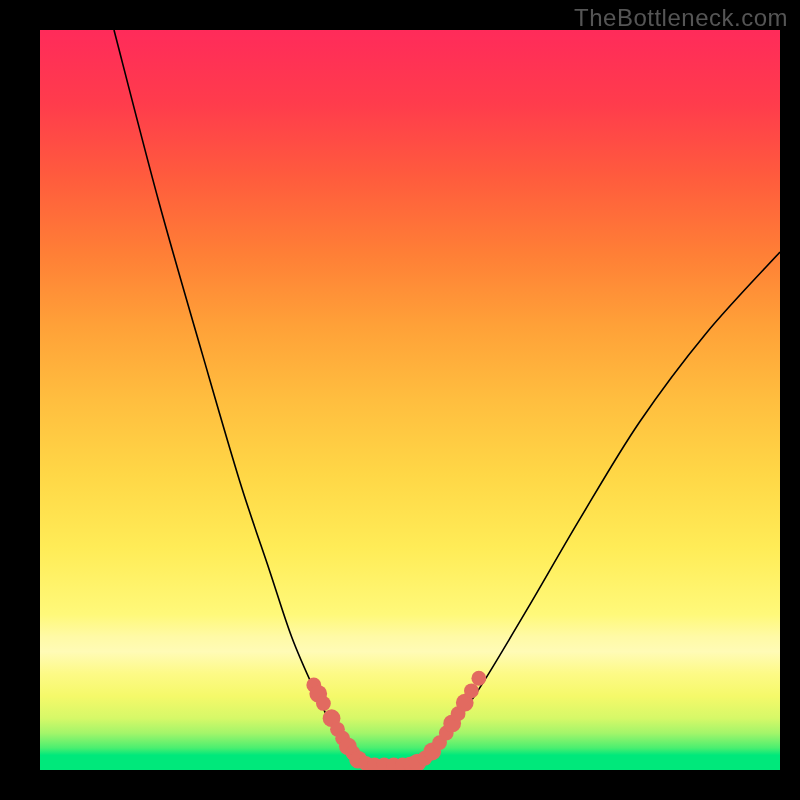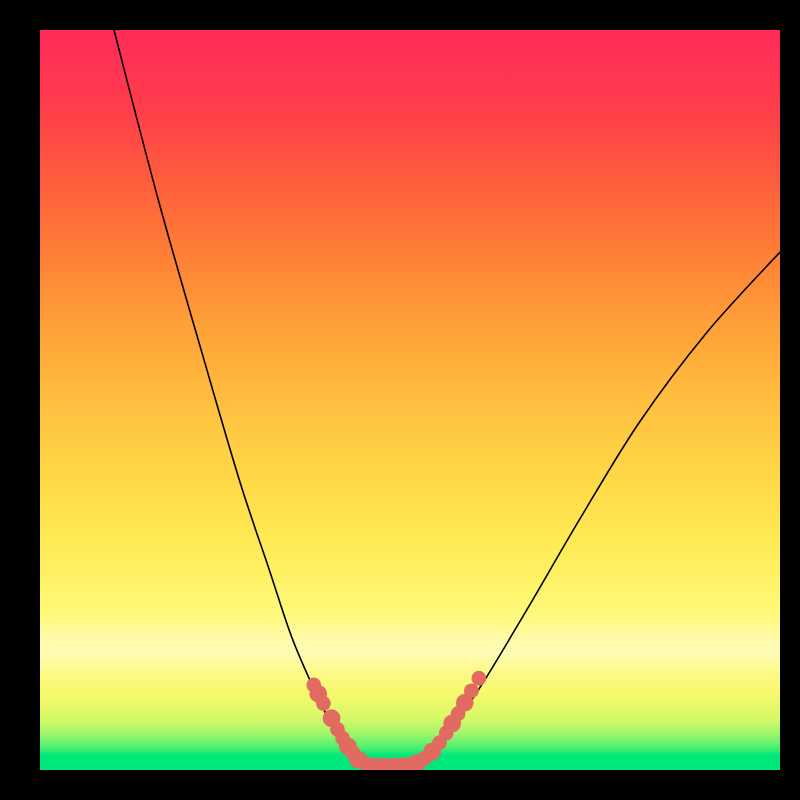--- a/index.html
+++ b/index.html
@@ -79,20 +79,21 @@
   .curve-path {
     fill: none;
     stroke: #000;
     stroke-width: 1.6;
   }
 </style>
 </head>
 <body>
 
 <div class="frame">
+  <div class="watermark">TheBottleneck.com</div>
 
   <div class="plot-area">
     <div class="green-topstripe"></div>
     <svg class="curve" viewBox="0 0 740 740" preserveAspectRatio="none">
       <g id="curve-group">
           <path d="M 74 0 C 81.4 28.366666666666656, 103.60000000000001 115.93333333333328, 118.4 170.19999999999993 C 133.20000000000002 224.46666666666658, 149.23333333333335 278.7333333333333, 162.8 325.59999999999997 C 176.36666666666667 372.46666666666664, 188.70000000000002 415.6333333333333, 199.8 451.4 C 210.9 487.16666666666663, 220.76666666666668 514.3000000000001, 229.4 540.2 C 238.03333333333333 566.1, 244.20000000000002 587.0666666666666, 251.60000000000002 606.8 C 259 626.5333333333333, 266.40000000000003 642.5666666666667, 273.8 658.6 C 281.2 674.6333333333333, 289.8333333333333 691.9, 296 703 C 302.1666666666667 714.1, 306.48333333333335 719.8966666666668, 310.8 725.2 C 315.1166666666667 730.5033333333333, 320.04999999999995 733.2166666666667, 321.9 734.82" class="curve-path"></path>
           <path d="M 373.7 734.82 C 376.7833333333333 733.2166666666667, 385.4166666666667 731.7366666666667, 392.20000000000005 725.2 C 398.9833333333334 718.6633333333334, 405.7666666666667 707.9333333333334, 414.40000000000003 695.6 C 423.03333333333336 683.2666666666667, 431.6666666666667 670.9333333333334, 444 651.2 C 456.3333333333333 631.4666666666667, 472.36666666666673 604.3333333333334, 488.40000000000003 577.2 C 504.43333333333334 550.0666666666667, 521.6999999999999 519.2333333333333, 540.1999999999999 488.4 C 558.6999999999999 457.56666666666666, 578.4333333333334 423.03333333333336, 599.4000000000001 392.20000000000005 C 620.3666666666668 361.36666666666673, 642.5666666666667 331.7666666666667, 666 303.40000000000003 C 689.4333333333333 275.03333333333336, 727.6666666666666 235.56666666666666, 740 222" class="curve-path"></path>
           <path d="M 321.9 734.82 C 330.5333333333333 734.82, 365.06666666666666 734.82, 373.7 734.82" class="curve-path"></path>
         </g>
       <g id="dots-group">

